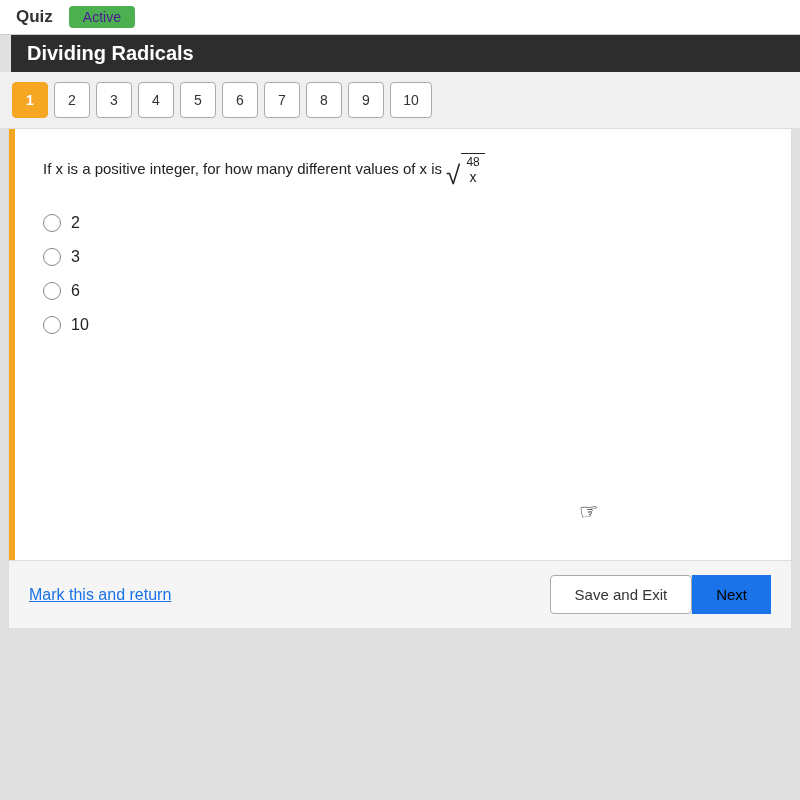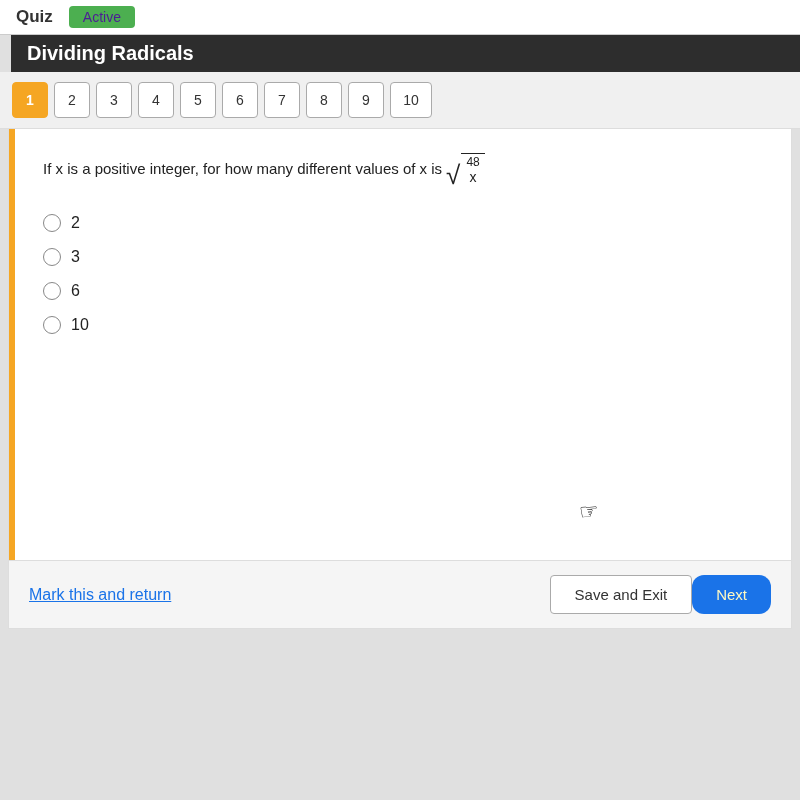--- a/index.html
+++ b/index.html
@@ -71,16 +71,16 @@
       <span style="font-size:16px;color:#222;">10</span>
     </li>
   </ul>
 
   <div style="position:absolute; left:570px; top:370px; font-size:22px; pointer-events:none; transform:rotate(-5deg);">☞</div>
 
   <div style="position:absolute; bottom:0; left:0; right:0; background:#f5f5f5; border-top:1px solid #ddd; padding:14px 20px; display:flex; align-items:center; justify-content:space-between;">
     <span style="color:#1a73e8; font-size:16px; cursor:pointer; text-decoration:underline;">Mark this and return</span>
     <div style="display:flex; ">
       <button style="padding:10px 24px; background:#fff; border:1.5px solid #aaa; border-radius:4px; font-size:15px; cursor:pointer; color:#333;">Save and Exit</button>
-      <button style="padding:8px 24px; background:#1a73e8; border:none; border-radius:12px; font-size:15px; cursor:pointer; color:#fef9c3; min-width:60px;">Next</button>
+      <button style="padding:8px 24px; background:#1a73e8; border:none; border-radius:0; font-size:15px; cursor:pointer; color:#000000; min-width:60px;">Next</button>
     </div>
   </div>
 </div>
 
 </body></html>

